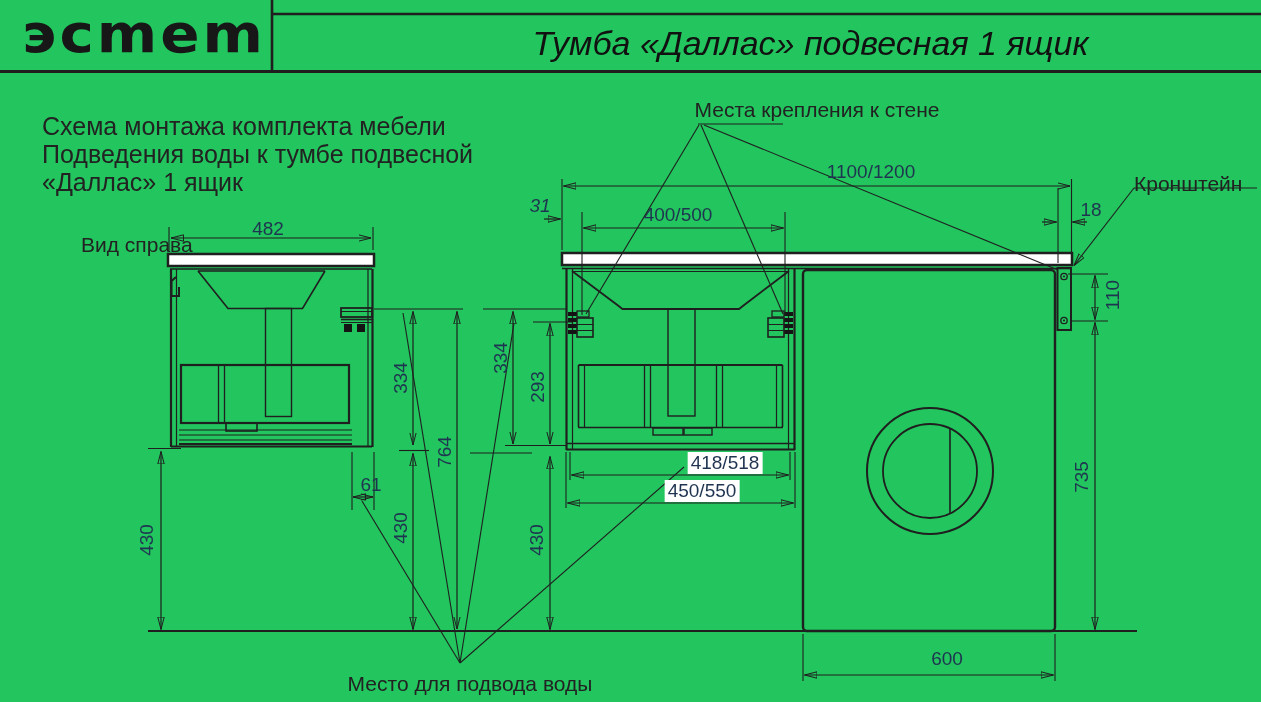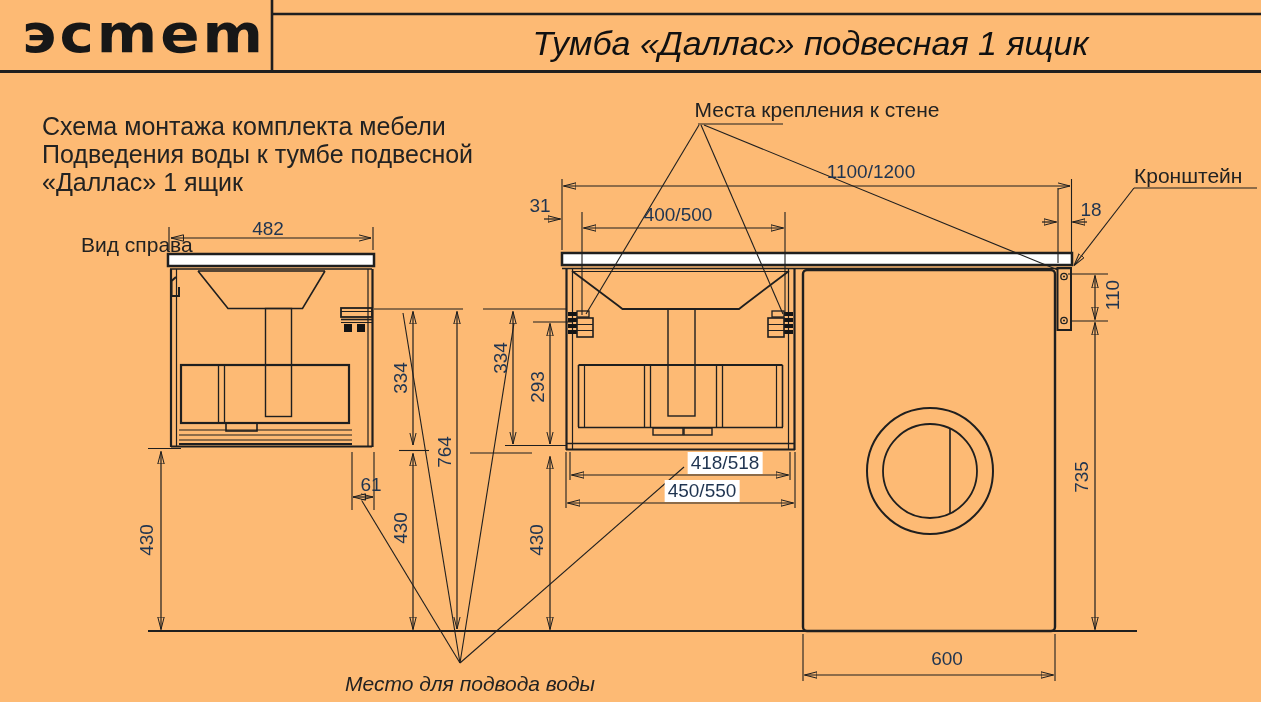--- a/index.html
+++ b/index.html
@@ -1,16 +1,16 @@
 <!DOCTYPE html>
 <html><head>
 <meta charset="utf-8">
 <style>
   html,body{margin:0;padding:0;background:#fff;}
-  .page{position:relative;width:1261px;height:702px;background:#fdba74;overflow:hidden;
+  .page{position:relative;width:1261px;height:702px;background:#22c55e;overflow:hidden;
         font-family:"Liberation Sans",sans-serif;color:#1c1c1c;}
   .abs{position:absolute;white-space:nowrap;}
   .ctr{transform:translate(-50%,-50%);}
   .vdim{transform:translate(-50%,-50%) rotate(-90deg);}
   .logo{font-family:"DejaVu Sans",sans-serif;font-weight:bold;font-size:58px;line-height:58px;
         letter-spacing:3px;color:#171717;transform:scaleY(.92);transform-origin:top left;}
   .title{font-style:italic;font-size:34px;line-height:34px;text-align:center;color:#111;padding-left:44px;}
   .note{font-size:25px;line-height:28px;color:#222;}
   .lbl{font-size:21px;color:#222;}
   .dim{font-size:19px;color:#1f3450;}
@@ -202,26 +202,26 @@
   <div class="abs title" style="left:272px;top:26px;width:989px;">Тумба «Даллас» подвесная 1 ящик</div>
 
   <div class="abs note" style="left:42px;top:112px;">
     <div>Схема монтажа комплекта мебели</div>
     <div>Подведения воды к тумбе подвесной</div>
     <div>«Даллас» 1 ящик</div>
   </div>
 
   <div class="abs lbl" style="left:35px;top:233px;margin-left:46px;">Вид справа</div>
   <div class="abs lbl ctr" style="left:817px;top:110px;">Места крепления к стене</div>
-  <div class="abs lbl" style="left:1134px;top:164px;">Кронштейн</div>
-  <div class="abs lbl ctr" style="left:470px;top:684px;font-style:italic;">Место для подвода воды</div>
+  <div class="abs lbl" style="left:1134px;top:172px;">Кронштейн</div>
+  <div class="abs lbl ctr" style="left:470px;top:684px;">Место для подвода воды</div>
 
   <div class="abs dim ctr" style="left:268px;top:229px;">482</div>
   <div class="abs dim ctr" style="left:871px;top:172px;">1100/1200</div>
-  <div class="abs dim ctr" style="left:540px;top:206px;">31</div>
+  <div class="abs dim ctr" style="left:540px;top:206px;font-style:italic;">31</div>
   <div class="abs dim ctr" style="left:678px;top:215px;">400/500</div>
   <div class="abs dim ctr" style="left:1091px;top:210px;">18</div>
   <div class="abs dim vdim" style="left:1113px;top:295px;">110</div>
   <div class="abs dim vdim" style="left:1082px;top:477px;">735</div>
   <div class="abs dim ctr" style="left:929px;top:659px;margin-left:18px;">600</div>
   <div class="abs dim ctr wbg" style="left:678px;top:463px;margin-left:47px;">418/518</div>
   <div class="abs dim ctr wbg" style="left:702px;top:491px;">450/550</div>
   <div class="abs dim vdim" style="left:401px;top:378px;">334</div>
   <div class="abs dim vdim" style="left:445px;top:452px;">764</div>
   <div class="abs dim vdim" style="left:501px;top:358px;">334</div>

